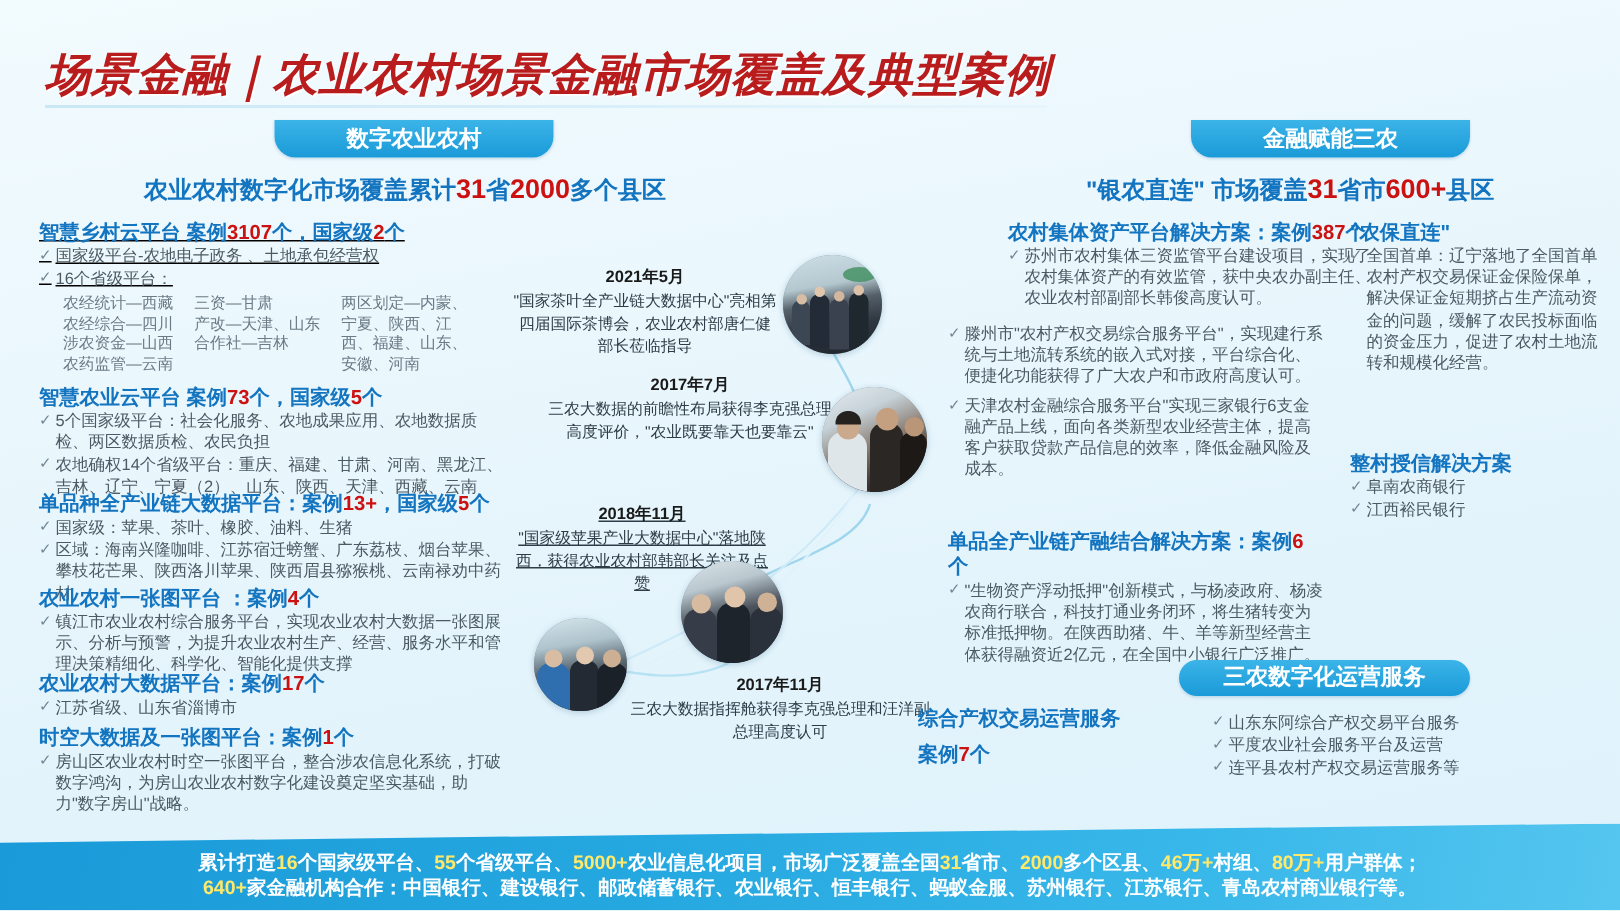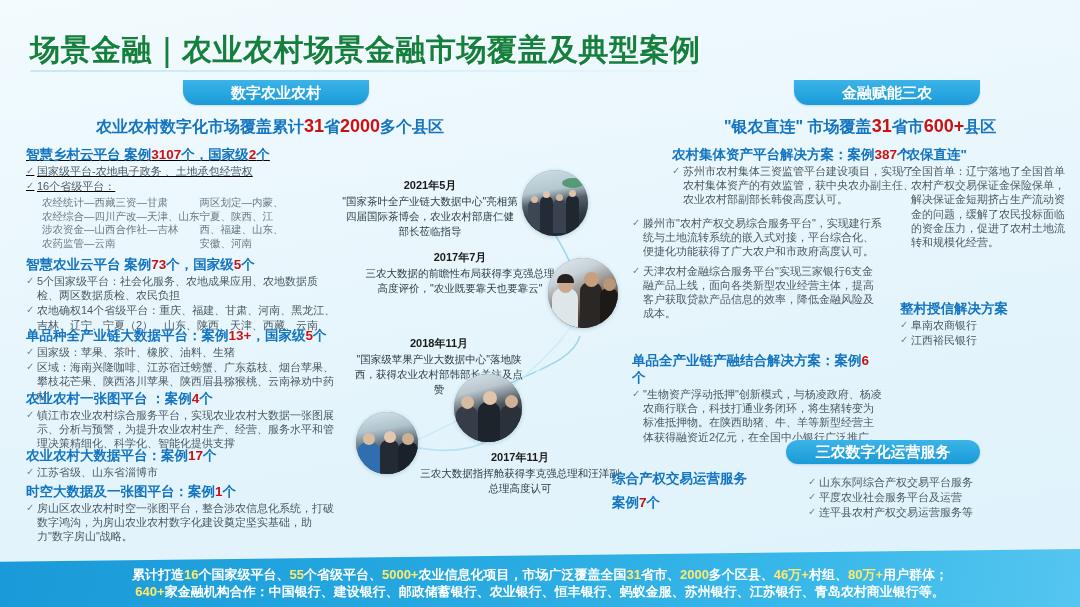--- a/index.html
+++ b/index.html
@@ -7,23 +7,24 @@
     width:1080px;height:607px;overflow:hidden;
     font-family:"Liberation Sans","DejaVu Sans",sans-serif;
     background:linear-gradient(170deg,#f2fbfe 0%,#eaf7fd 35%,#e2f3fb 70%,#dff2fb 100%);
     position:relative;
   }
   .stage{position:absolute;inset:0;}
 
   
   .title{
     position:absolute;left:30px;top:30px;
-    font-size:30px;font-weight:bold;color:#15803d;
+    font-size:30px;font-weight:bold;color:#b91c1c;
     letter-spacing:.5px;white-space:nowrap;
     text-shadow:1px 1px 0 rgba(255,255,255,.85);
+    font-style:italic;
   }
   .title-rule{
     position:absolute;left:30px;top:70px;width:668px;height:2px;
     background:linear-gradient(90deg,#c9e7f6,#e7f5fc);
   }
 
   
   .pill{
     position:absolute;height:25px;line-height:25px;text-align:center;
     color:#fff;font-weight:bold;font-size:15px;
@@ -54,21 +55,21 @@
     display:flex;align-items:flex-start;
     font-size:11px;color:#4b5a63;line-height:14.2px;margin-top:1px;
   }
   .tick{
     flex:0 0 auto;width:11px;color:#6f8593;font-size:10px;line-height:14.2px;
   }
   .li-t{flex:1 1 auto;}
 
   
   .ptable{
-    position:absolute;display:flex;
+    position:absolute;display:flex;gap:14px;
     font-size:10.5px;color:#6b7a85;line-height:13.6px;
   }
   .ptable .pcol{white-space:pre-line;}
 
   
   .mid{position:absolute;left:336px;top:150px;width:296px;height:370px;}
   .tl-note{position:absolute;font-size:10.5px;color:#2d3c46;line-height:15px;text-align:center;}
   .tl-date{font-weight:bold;font-size:11px;color:#1a1a1a;display:block;margin-bottom:1px;}
   .photo{
     position:absolute;border-radius:50%;overflow:hidden;
@@ -230,21 +231,21 @@
       <i style="inset:0;background:linear-gradient(155deg,#e6ecef 0%,#c6d2d8 28%,#8d8177 52%,#3b332e 78%,#201c19 100%);"></i>
       <i style="left:4px;top:30px;width:26px;height:40px;background:#dfe6ea;border-radius:10px 10px 0 0;"></i>
       <i style="left:10px;top:20px;width:15px;height:15px;border-radius:50%;background:#cba98c;"></i>
       <i style="left:9px;top:16px;width:17px;height:9px;border-radius:8px 8px 0 0;background:#24211e;"></i>
       <i style="left:32px;top:24px;width:22px;height:46px;background:#2b2724;border-radius:9px 9px 0 0;"></i>
       <i style="left:36px;top:14px;width:15px;height:15px;border-radius:50%;background:#c49f80;"></i>
       <i style="left:52px;top:30px;width:18px;height:40px;background:#1c1917;border-radius:8px 8px 0 0;"></i>
       <i style="left:55px;top:20px;width:13px;height:13px;border-radius:50%;background:#b99677;"></i>
     </div>
 
-    <div class="tl-note" style="left:15px;top:186px;width:176px;">
+    <div class="tl-note" style="left:4px;top:186px;width:176px;text-decoration:underline;">
       <span class="tl-date">2018年11月</span>
       <span>"国家级苹果产业大数据中心"落地陕西，获得农业农村部韩部长关注及点赞</span>
     </div>
     <div class="photo" style="left:118px;top:224px;width:68px;height:68px;">
       <i style="inset:0;background:linear-gradient(165deg,#dce6ea 0%,#b9c7ce 26%,#4c535c 50%,#262c34 76%,#171b21 100%);"></i>
       <i style="left:2px;top:32px;width:22px;height:36px;background:#363d48;border-radius:9px 9px 0 0;"></i>
       <i style="left:7px;top:22px;width:13px;height:13px;border-radius:50%;background:#d7bba0;"></i>
       <i style="left:24px;top:28px;width:22px;height:40px;background:#1e242c;border-radius:9px 9px 0 0;"></i>
       <i style="left:29px;top:17px;width:14px;height:14px;border-radius:50%;background:#e0c5ab;"></i>
       <i style="left:46px;top:31px;width:22px;height:37px;background:#2a313a;border-radius:9px 9px 0 0;"></i>

